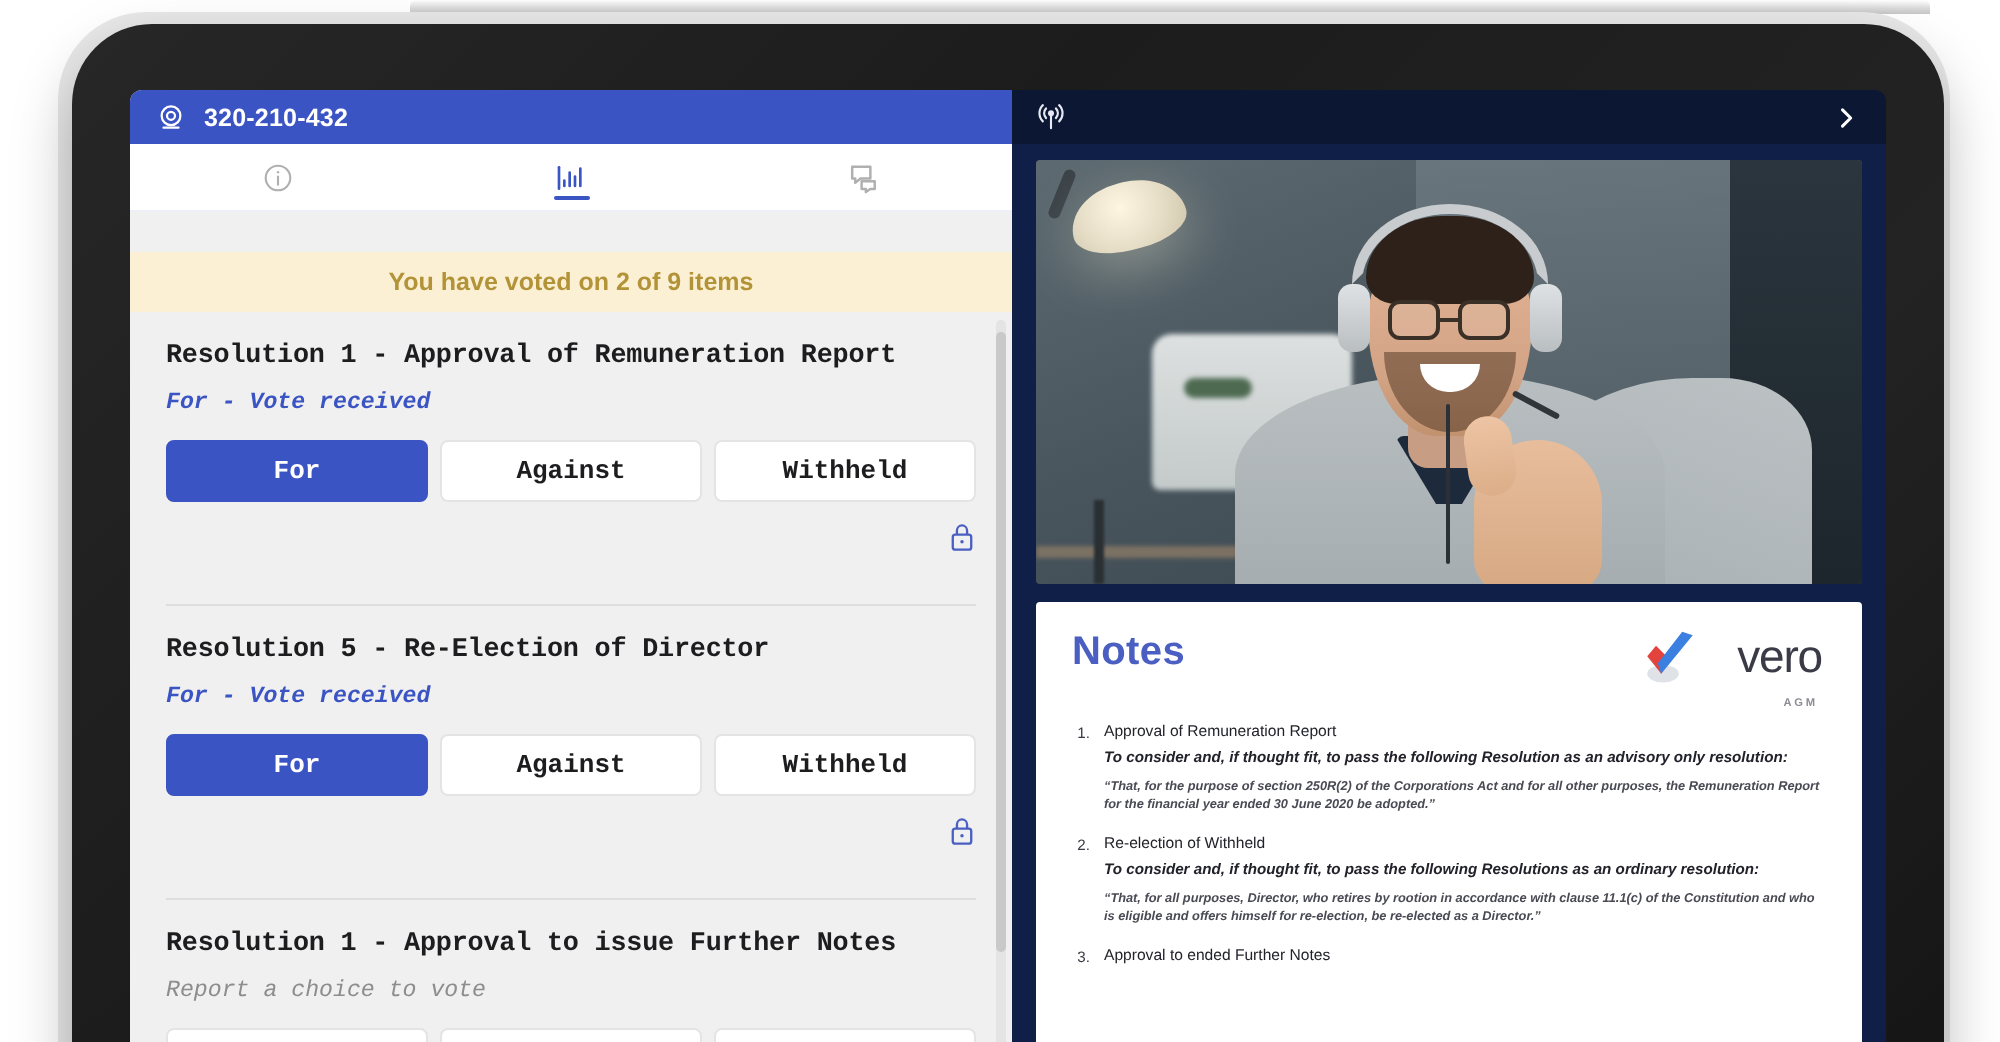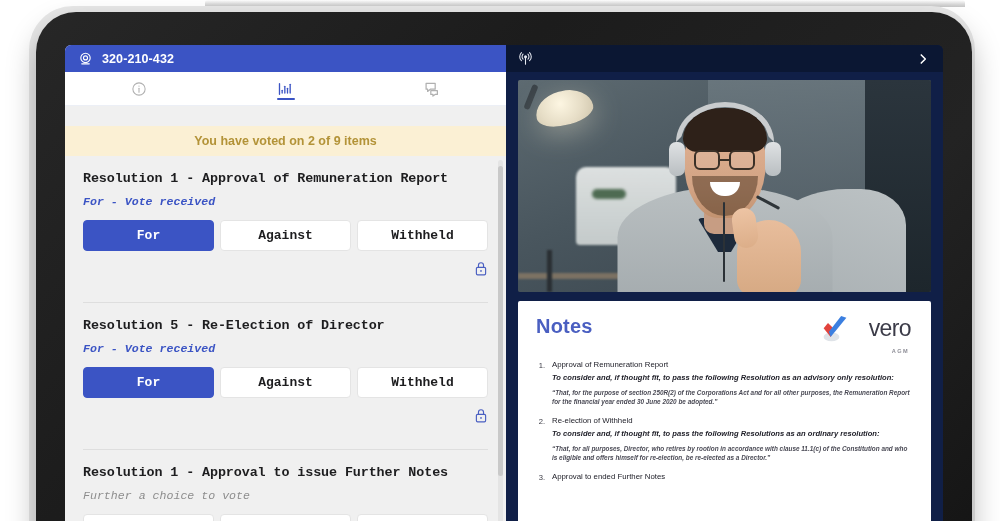--- a/index.html
+++ b/index.html
@@ -345,21 +345,21 @@
                   <rect x="4" y="11" width="16" height="13" rx="2.2"></rect>
                   <path d="M7.6 11V7.4a4.4 4.4 0 0 1 8.8 0V11"></path>
                   <circle cx="12" cy="17.2" r="1.5" fill="#4a5fc1" stroke="none"></circle>
                 </svg>
               </span>
             </div>
           </div>
 
           <div class="resolution">
             <div class="res-title">Resolution 1 - Approval to issue Further Notes</div>
-            <div class="res-status unvoted">Further a choice to vote</div>
+            <div class="res-status unvoted">Report a choice to vote</div>
             <div class="choices">
               <div class="choice">For</div>
               <div class="choice">Against</div>
               <div class="choice">Withheld</div>
             </div>
           </div>
 
           <div class="scrollbar-track"></div>
           <div class="scrollbar-thumb"></div>
         </div>

